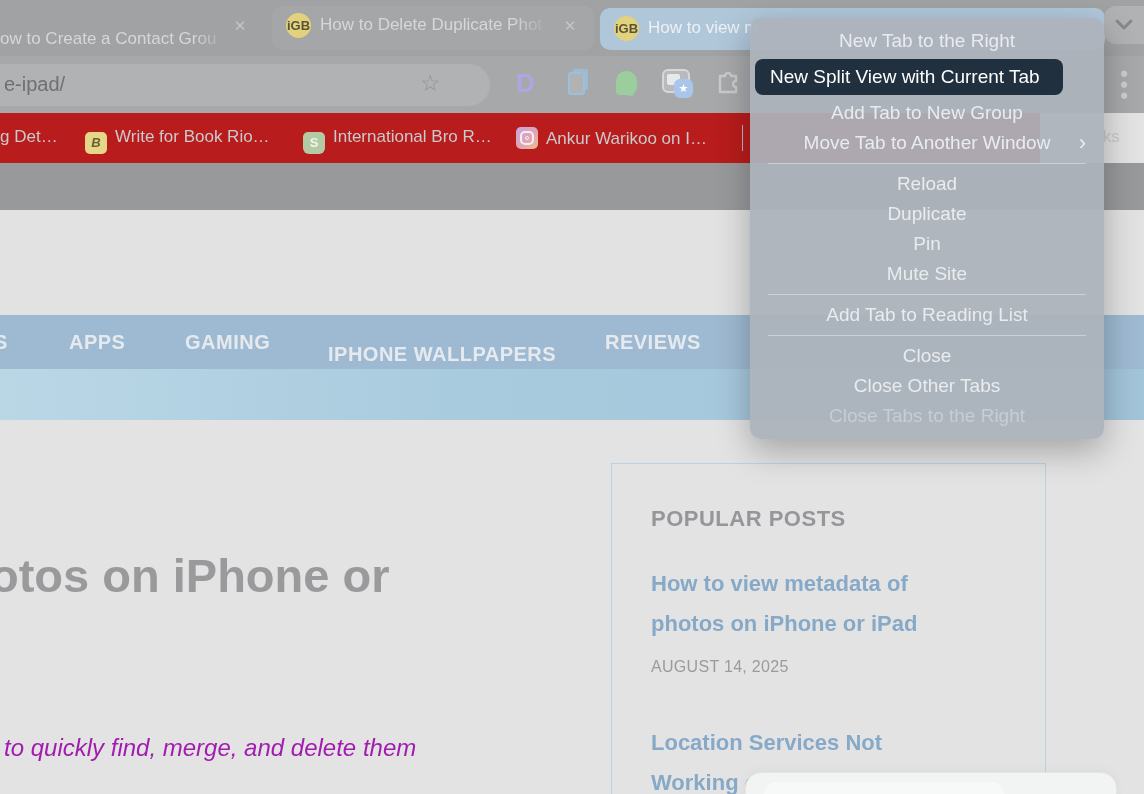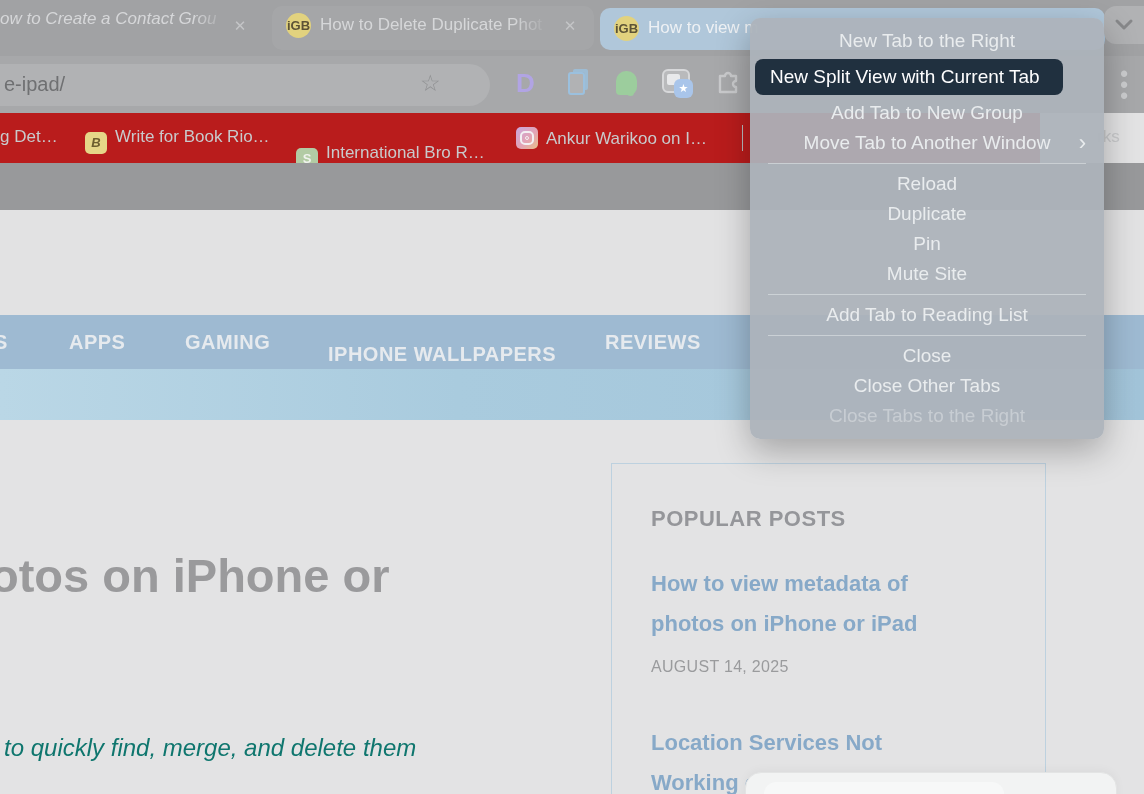--- a/index.html
+++ b/index.html
@@ -4,21 +4,21 @@
 <style>
   * { margin:0; padding:0; box-sizing:border-box; }
   html,body { width:1144px; height:794px; overflow:hidden; }
   body { font-family:"Liberation Sans", sans-serif; }
   #screen { position:relative; width:1144px; height:794px; overflow:hidden; background:#e3e3e4; }
 
   
   .tabbar { position:absolute; left:0; top:0; width:1144px; height:56px; background:#a1a2a4; }
   .tab-title { font-size:17px; color:#d6d7d9; white-space:nowrap; overflow:hidden;
                -webkit-mask-image:linear-gradient(90deg,#000 85%,transparent); }
-  .tab1 { position:absolute; left:0; top:9px; width:228px;font-style:italic; }
+  .tab1 { position:absolute; left:0; top:29px; width:228px; }
   .tab1-close { position:absolute; left:228px; top:14px; width:24px; height:24px; text-align:center;
                 line-height:24px; font-size:15px; color:#c4c5c7; }
   .tab2-bg { position:absolute; left:272px; top:6px; width:322px; height:44px; border-radius:10px;
              background:rgba(255,255,255,0.05); }
   .favicon { width:25px; height:25px; border-radius:50%; background:#e2d27e; color:#5c5336;
              font-size:13px; font-weight:bold; text-align:center; line-height:25px; display:inline-block; }
   .tab2-fav { position:absolute; left:286px; top:13px; }
   .tab2-title { position:absolute; left:320px; top:15px; width:228px; }
   .tab2-close { position:absolute; left:558px; top:14px; width:24px; height:24px; text-align:center;
                 line-height:24px; font-size:15px; color:#c4c5c7; }
@@ -73,21 +73,21 @@
   .mainnav span { position:absolute; top:16px; font-size:20px; font-weight:bold; color:#e6eaee; letter-spacing:0.5px; }
   .nav-partial { left:-6px; } .nav-apps { left:69px; } .nav-gaming { left:185px; }
   .nav-wall { left:328px;margin-top:12px; } .nav-reviews { left:605px; }
   .band2 { position:absolute; left:0; top:369px; width:1144px; height:51px;
            background:linear-gradient(90deg,#bad7e6,#a9cbde 40%,#a2c4d9); }
 
   
   .content { position:absolute; left:0; top:420px; width:1144px; height:374px; background:#e3e3e4; }
   .big-heading { position:absolute; left:-10px; top:128px; font-size:47px; font-weight:bold; color:#9a9a9c;
                  white-space:nowrap; }
-  .sub-italic { position:absolute; left:4px; top:314px; font-size:24px; font-style:italic; color:#0f766e; }
+  .sub-italic { position:absolute; left:4px; top:314px; font-size:24px; font-style:italic; color:#a21caf; }
   .popular-card { position:absolute; left:611px; top:43px; width:435px; height:332px;
                   border:1.5px solid #bdd1df; border-bottom:none; }
   .pc-inner { position:absolute; left:39px; top:42px; width:320px; }
   .pc-title { font-size:22px; font-weight:bold; color:#95969a; letter-spacing:0.5px; }
   .pc-link { font-size:22px; font-weight:bold; color:#87a9c8; line-height:40px; width:318px; margin-top:32px; }
   .pc-date { font-size:16px; color:#9a9b9d; margin-top:14px; letter-spacing:0.3px; }
   .pc-link2 { margin-top:47px; }
   .white-overlay { position:absolute; left:745px; top:352px; width:372px; height:45px;
                    border-radius:16px 16px 0 0; background:#f2f3f3; border:1px solid #e3e4e4;
                    box-shadow:0 -2px 10px rgba(0,0,0,0.04); }
@@ -152,21 +152,21 @@
         <span>•</span>
         <span>•</span>
     </div>
   </div>
 
   <div class="bookmarksbar">
     <div class="bm" style="left:0;">g Det…</div>
     <div class="bm" style="left:85px;">
       <span class="bm-icon bi-b">B</span><span>Write for Book Rio…</span>
     </div>
-    <div class="bm" style="left:296px;margin-top:16px;">
+    <div class="bm" style="left:303px;">
       <span class="bm-icon bi-shop">S</span><span>International Bro R…</span>
     </div>
     <div class="bm" style="left:516px;">
       <span class="bm-icon bi-insta"><i></i><b></b></span><span>Ankur Warikoo on I…</span>
     </div>
     <div class="bm-divider"></div>
     <div class="bm" style="left:1097px;">rks</div>
   </div>
 
   <div class="siteheader">

